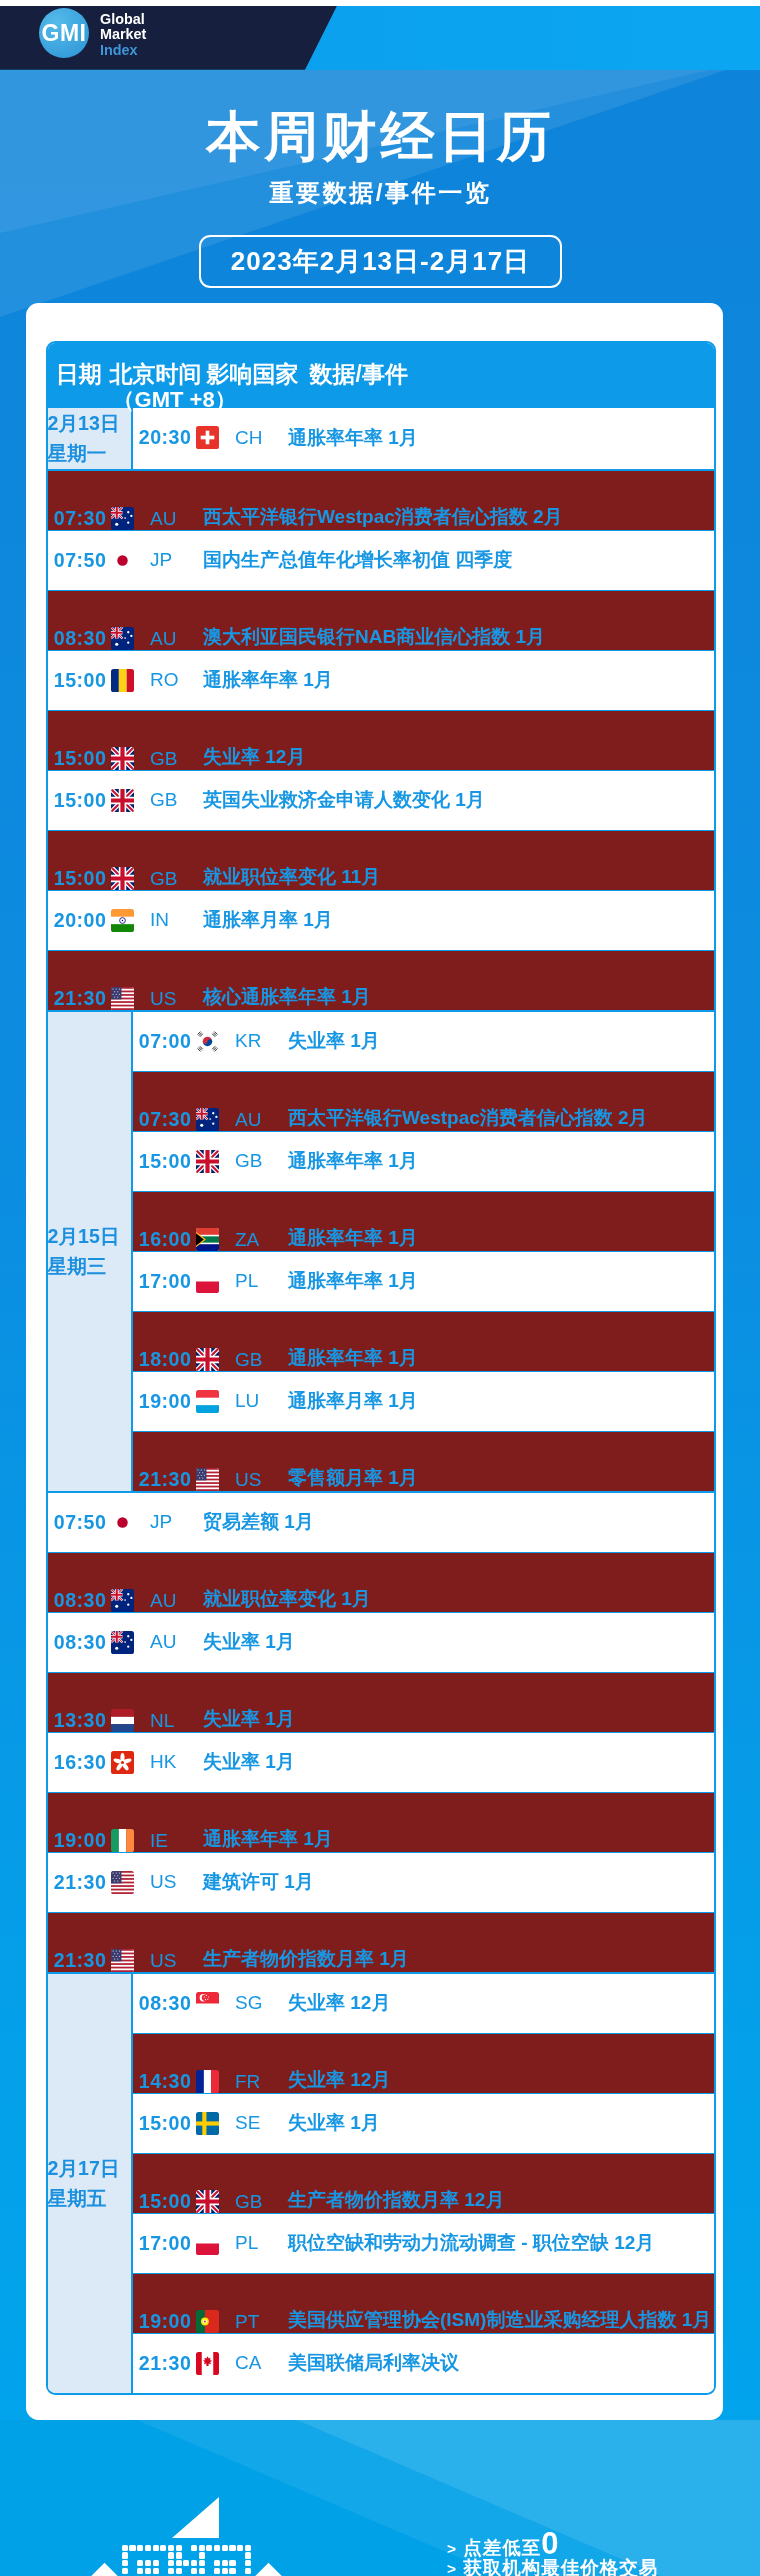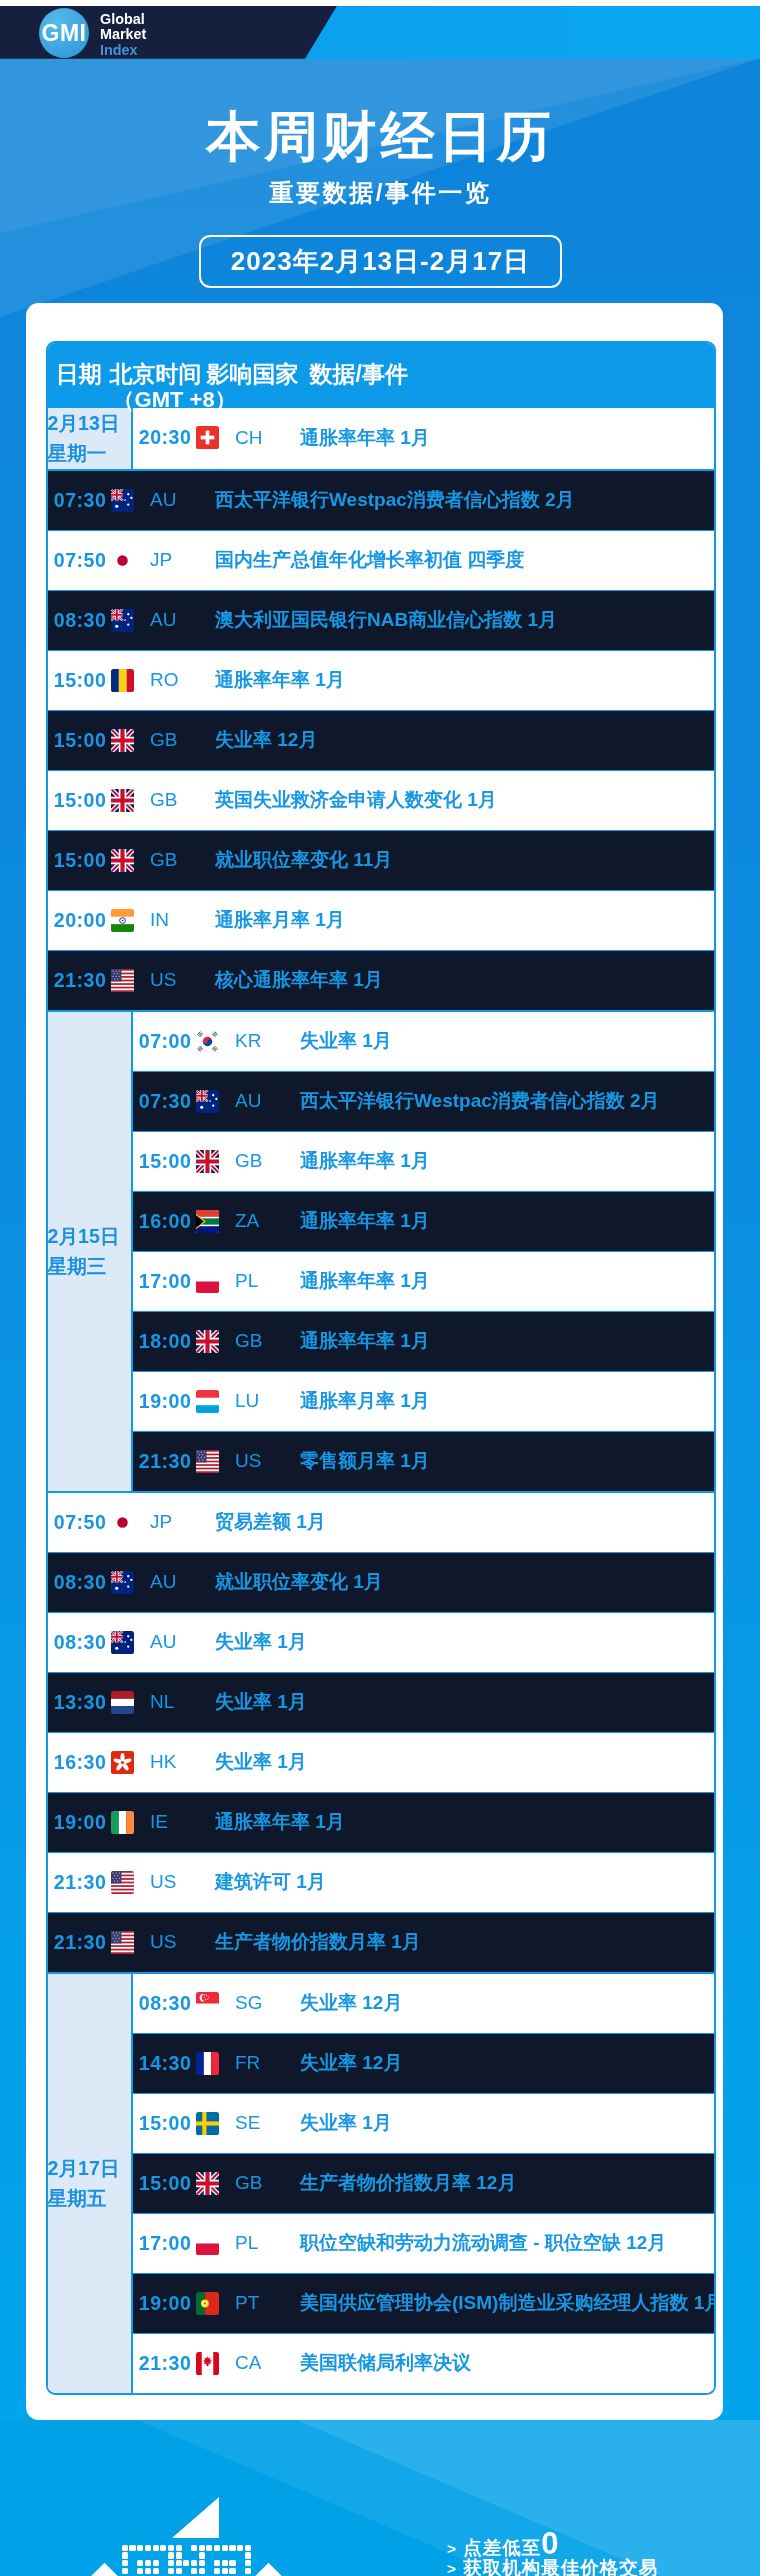--- a/index.html
+++ b/index.html
@@ -5,21 +5,21 @@
   html,body{margin:0;padding:0;}
   body{font-family:"Liberation Sans","DejaVu Sans",sans-serif;}
   .page{position:relative;width:761px;height:2741px;overflow:hidden;
         background:linear-gradient(180deg,#0E83D9 0%,#0C8CE0 40%,#04A0EA 75%,#00A7EE 100%);}
   
   .acc{position:absolute;left:0;width:761px;pointer-events:none;}
   .acc1{top:58px;height:259px;clip-path:polygon(0 0,100% 0,0 100%);background:rgba(255,255,255,0.09);}
   .acc2{top:58px;height:175px;clip-path:polygon(0 0,100% 0,0 100%);background:rgba(255,255,255,0.07);}
   
   .top-strip{height:5.7px;background:#ffffff;}
-  .band{position:relative;height:53px;background:linear-gradient(90deg,#0C9DEB,#0BA6F2);}
+  .band{position:relative;height:64px;background:linear-gradient(90deg,#0C9DEB,#0BA6F2);}
   .navy{position:absolute;left:0;top:0;height:100%;width:337px;background:#161F3D;
         clip-path:polygon(0 0,100% 0,90.5% 100%,0 100%);}
   .logo{position:absolute;left:39px;top:2.6px;width:50px;height:50px;border-radius:50%;
         background:radial-gradient(circle at 35% 30%,#55BBEA,#2B93D6);
         display:flex;align-items:center;justify-content:center;
         font-size:23px;font-weight:700;color:#fff;letter-spacing:0.5px;}
   .brand{position:absolute;left:100px;top:6.2px;font-size:14.4px;font-weight:700;line-height:15.5px;color:#fff;}
   .brand .idx{color:#3E95D9;}
   
   .hero{position:absolute;top:58px;left:0;width:100%;text-align:center;color:#fff;}
@@ -39,27 +39,27 @@
   .h-country{left:159px;top:15.5px;font-size:23px;}
   .h-event{left:262px;top:15.5px;font-size:23px;}
   .day-group{display:flex;border-top:2.6px solid #0D9AE8;}
   .day-group:first-child{border-top:none;}
   .date-cell{width:83px;flex:none;background:#DCE9F7;color:#1B90DF;border-right:2.1px solid #0D9AE8;
              display:flex;flex-direction:column;justify-content:center;align-items:flex-start;
              font-size:19.6px;font-weight:700;line-height:1.55;text-align:center;}
   .events{flex:1;display:flex;flex-direction:column;min-width:0;}
   .event-row{height:59px;display:flex;align-items:center;border-top:1.5px solid #0D9AE8;background:#fff;}
   .event-row:first-child{border-top:none;}
-  .event-row.alt{background:#0f172a;}
+  .event-row.alt{background:#7f1d1d;align-items:flex-end;}
   .t{width:52px;margin-left:6.2px;font-size:19.6px;color:#1797E3;font-weight:700;letter-spacing:0.5px;flex:none;}
   .flag{width:23px;height:23px;margin-left:5.2px;border-radius:2.6px;overflow:hidden;flex:none;
         box-shadow:inset 0 0 0 0.5px rgba(0,0,0,0.08);}
   .flag svg{display:block;width:100%;height:100%;}
   .code{margin-left:16px;width:37px;font-size:19px;color:#1797E3;font-weight:400;flex:none;}
-  .ev{margin-left:28px;font-size:19px;color:#1797E3;font-weight:700;white-space:nowrap;}
+  .ev{margin-left:16px;font-size:19px;color:#1797E3;font-weight:700;white-space:nowrap;}
   
   .footer{position:absolute;left:0;top:2420px;width:761px;height:321px;background:#00A1E7;}
   .facc{position:absolute;left:0;top:0;width:100%;height:100%;pointer-events:none;}
   .facc1{clip-path:polygon(18% 0,100% 0,100% 83%);background:rgba(255,255,255,0.07);}
   .facc2{clip-path:polygon(39% 0,100% 0,100% 62%);background:rgba(255,255,255,0.10);}
   .origami{position:absolute;left:94px;top:77px;width:185px;height:222px;}
   .oshape{position:absolute;background:#fff;}
   .o-top{left:78px;top:0;width:47px;height:41px;clip-path:polygon(100% 0,100% 100%,0 100%);}
   .o-left{left:-24px;top:80px;width:69px;height:69px;transform:rotate(45deg);}
   .o-right{left:140px;top:80px;width:69px;height:69px;transform:rotate(45deg);}

